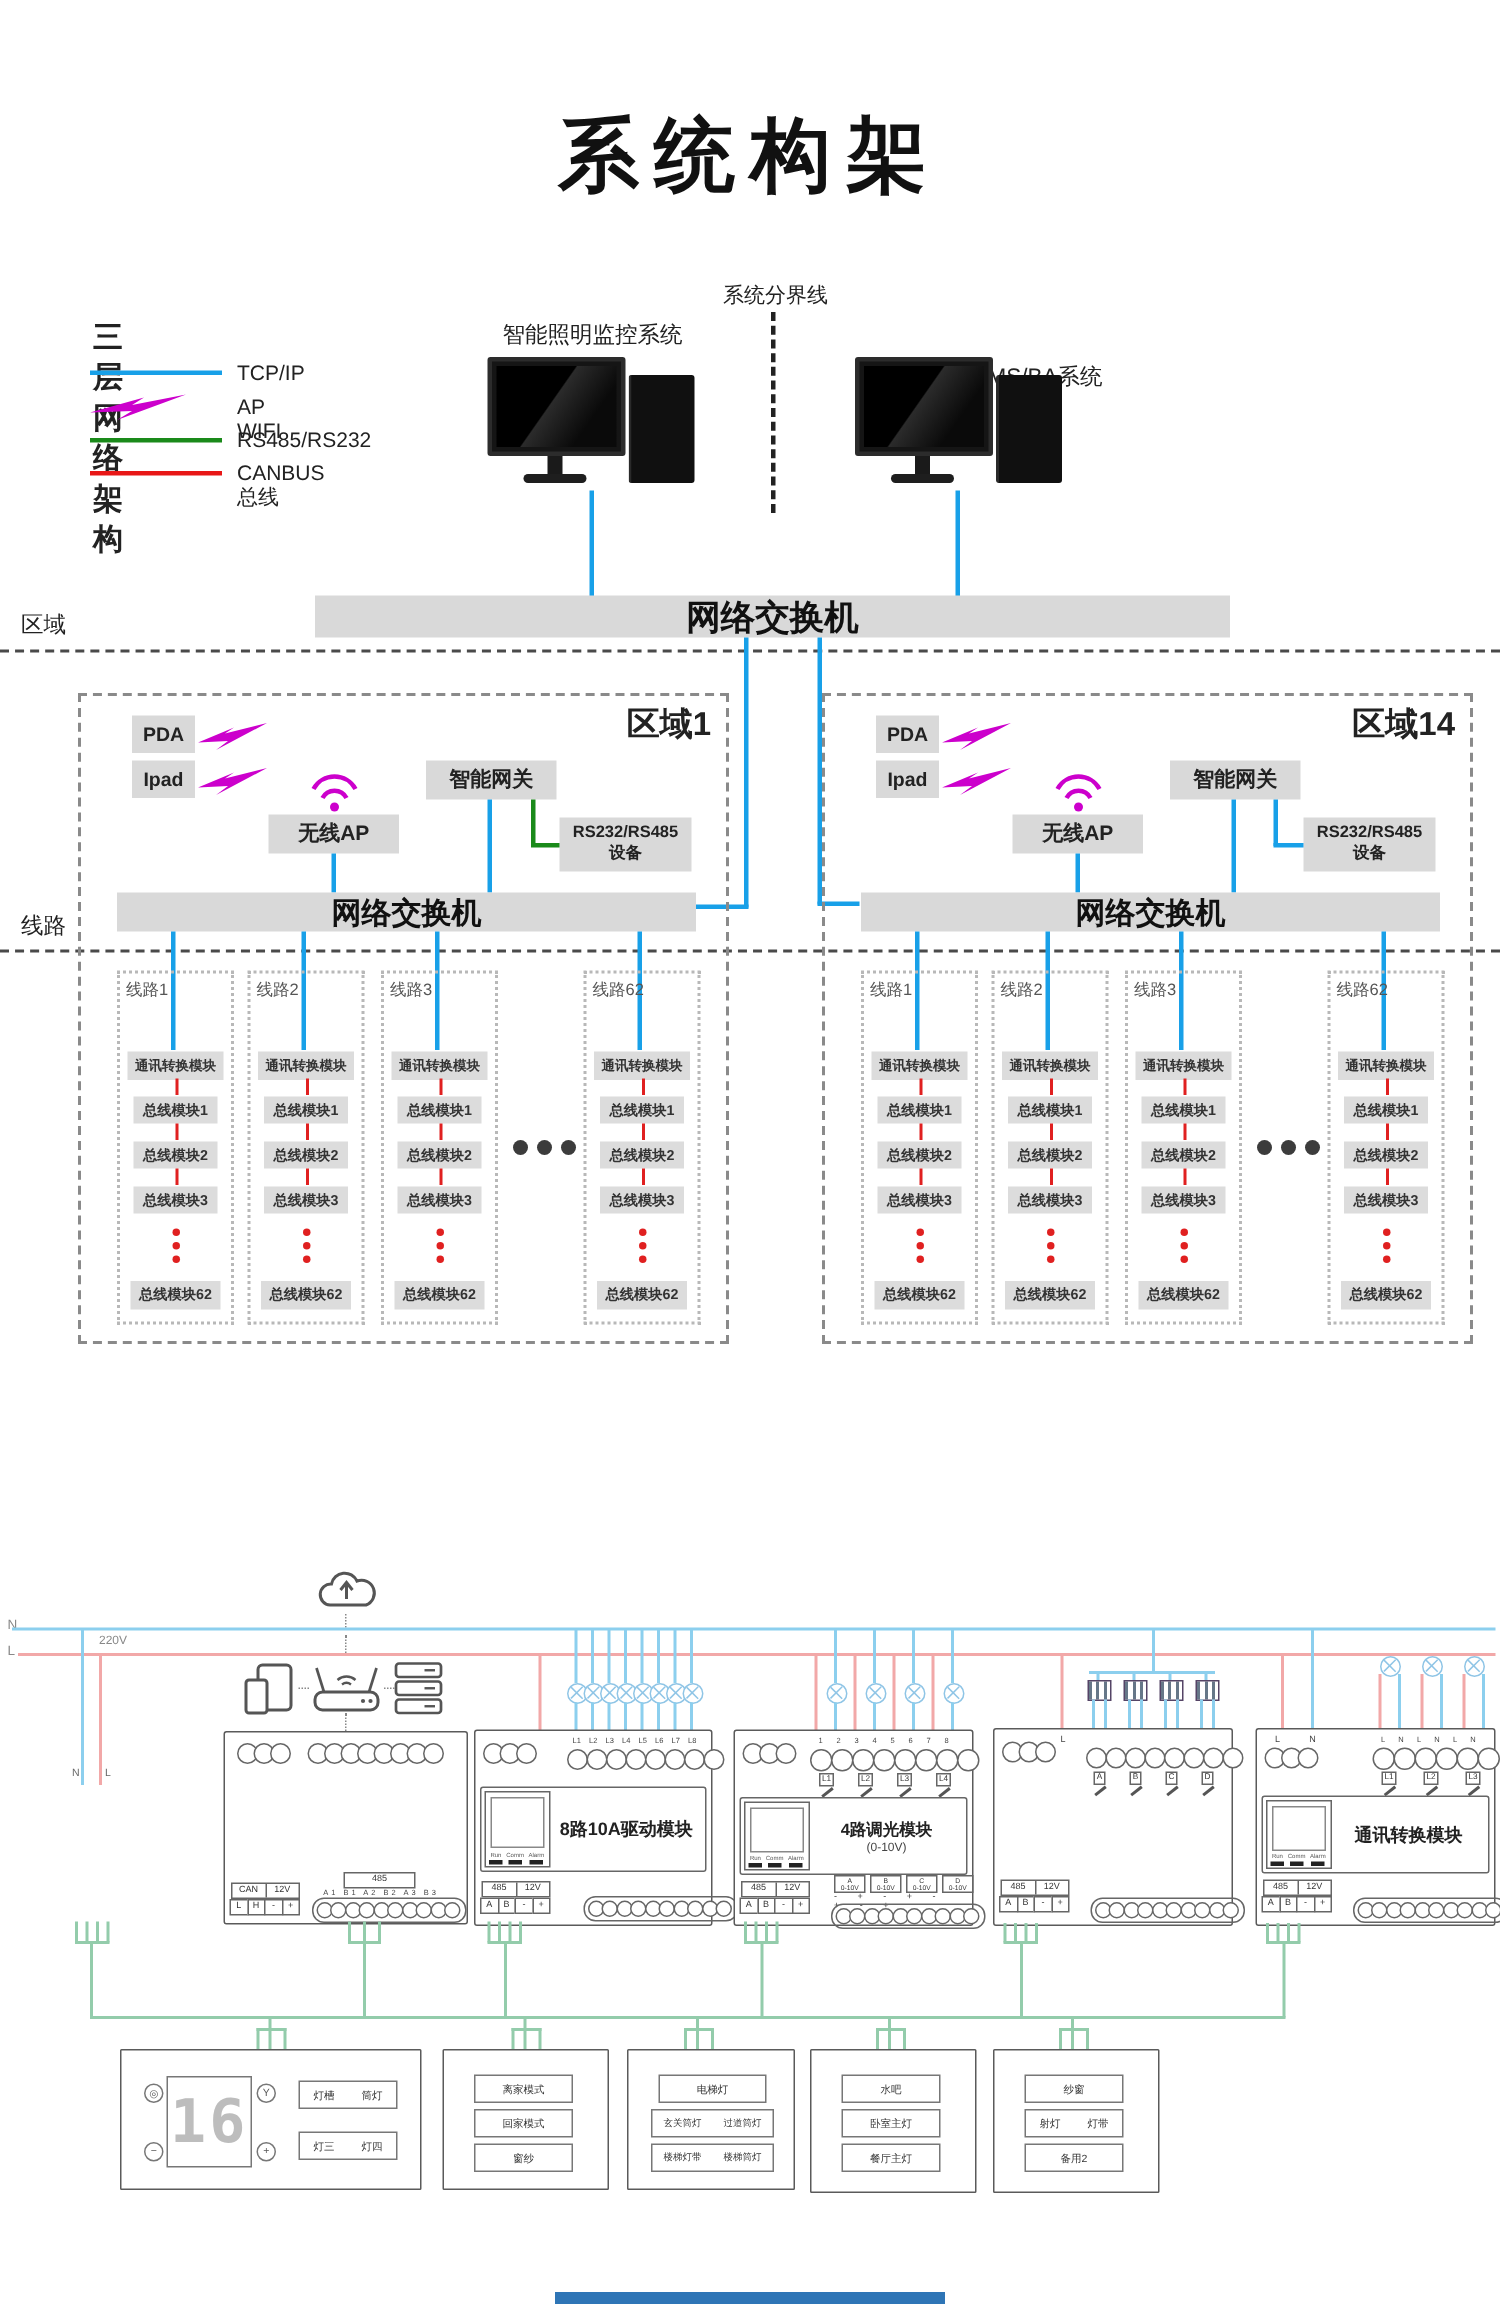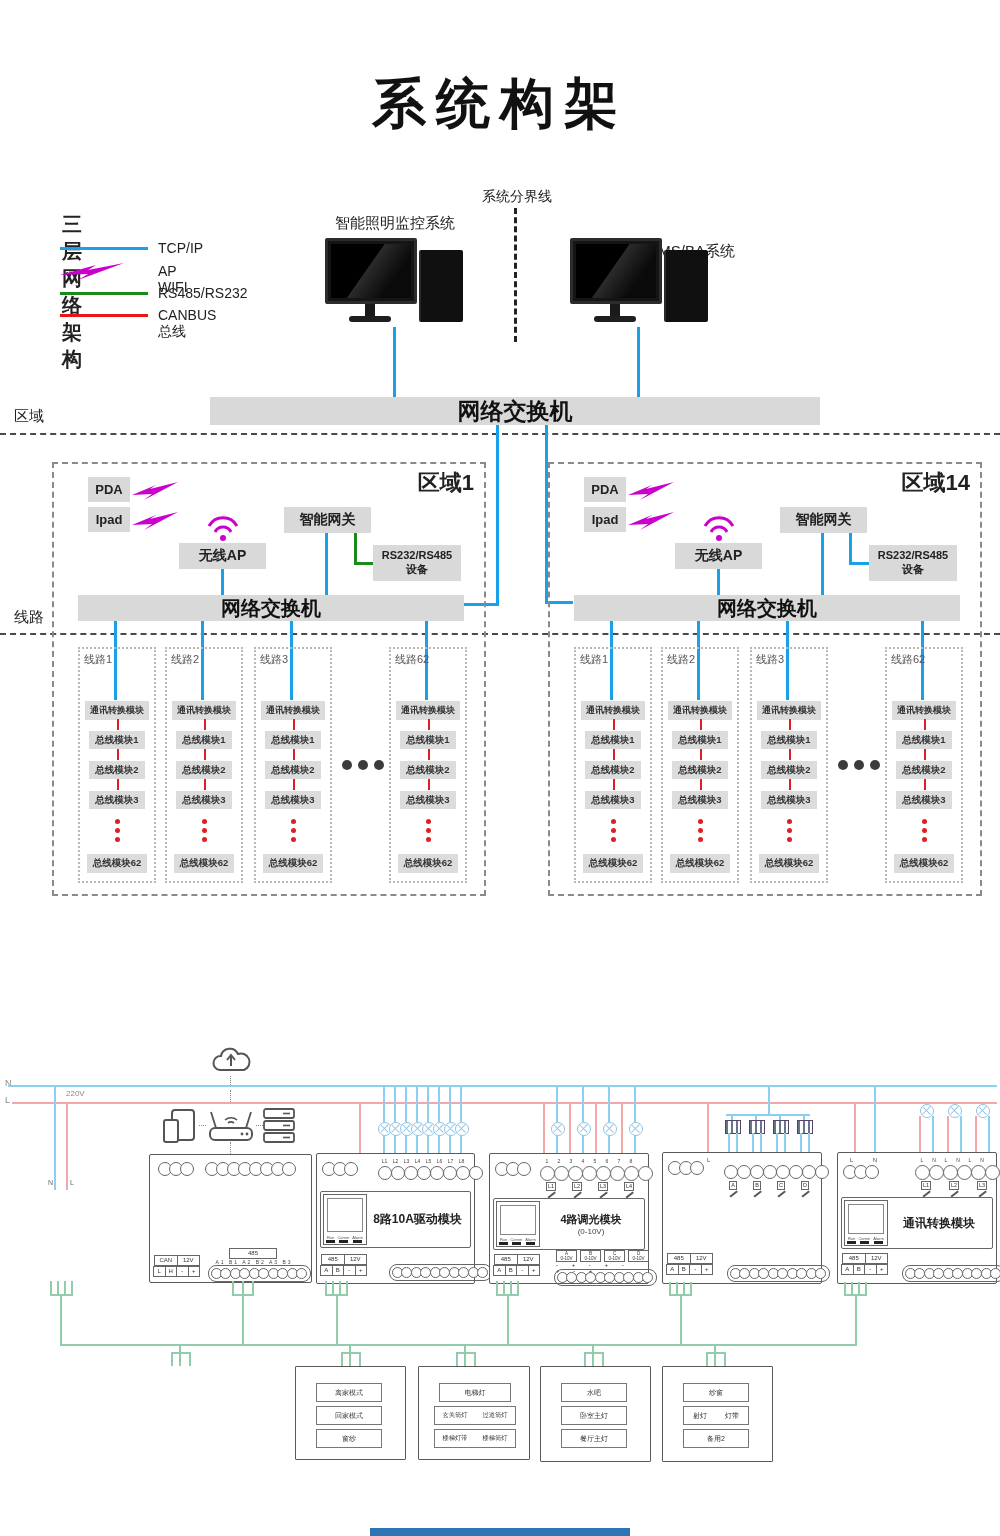--- a/index.html
+++ b/index.html
@@ -805,20 +805,37 @@
       <div class="w" style="left:584px;top:1352px;width:2px;height:14px;background:#93ccab;"></div>
       <div class="w" style="left:592px;top:1352px;width:2px;height:14px;background:#93ccab;"></div>
       <div class="w" style="left:602px;top:1352px;width:2px;height:14px;background:#93ccab;"></div>
     <div class="w" style="left:714px;top:1345px;width:2px;height:8px;background:#93ccab;"></div>
       <div class="w" style="left:706px;top:1352px;width:20px;height:2px;background:#93ccab;"></div>
       <div class="w" style="left:706px;top:1352px;width:2px;height:14px;background:#93ccab;"></div>
       <div class="w" style="left:714px;top:1352px;width:2px;height:14px;background:#93ccab;"></div>
       <div class="w" style="left:724px;top:1352px;width:2px;height:14px;background:#93ccab;"></div>
   </div>
 
+  <div class="a spanel" style="left:80px;top:1366px;width:199px;height:92px;">
+    <div class="a cbtn" style="left:15px;top:22px;">◎</div>
+    <div class="a cbtn" style="left:15px;top:61px;">−</div>
+    <div class="a" style="left:30px;top:17px;width:55px;height:59px;border:1.2px solid #777;display:flex;align-items:center;justify-content:center;">
+        <span class="seg">16</span>
+      </div>
+    <div class="a cbtn" style="left:90px;top:22px;">Y</div>
+    <div class="a cbtn" style="left:90px;top:61px;">+</div>
+    <div class="skey" style="left:118px;top:20px;width:64px;height:17px;">
+        <span>灯槽</span>
+        <span>筒灯</span>
+      </div>
+    <div class="skey" style="left:118px;top:54px;width:64px;height:17px;">
+        <span>灯三</span>
+        <span>灯四</span>
+      </div>
+  </div>
   <div class="a spanel" style="left:295px;top:1366px;width:109px;height:92px;">
     <div class="skey" style="left:20px;top:16px;width:64px;height:17px;">
         <span>离家模式</span>
       </div>
     <div class="skey" style="left:20px;top:39px;width:64px;height:17px;">
         <span>回家模式</span>
       </div>
     <div class="skey" style="left:20px;top:62px;width:64px;height:17px;">
         <span>窗纱</span>
       </div>

